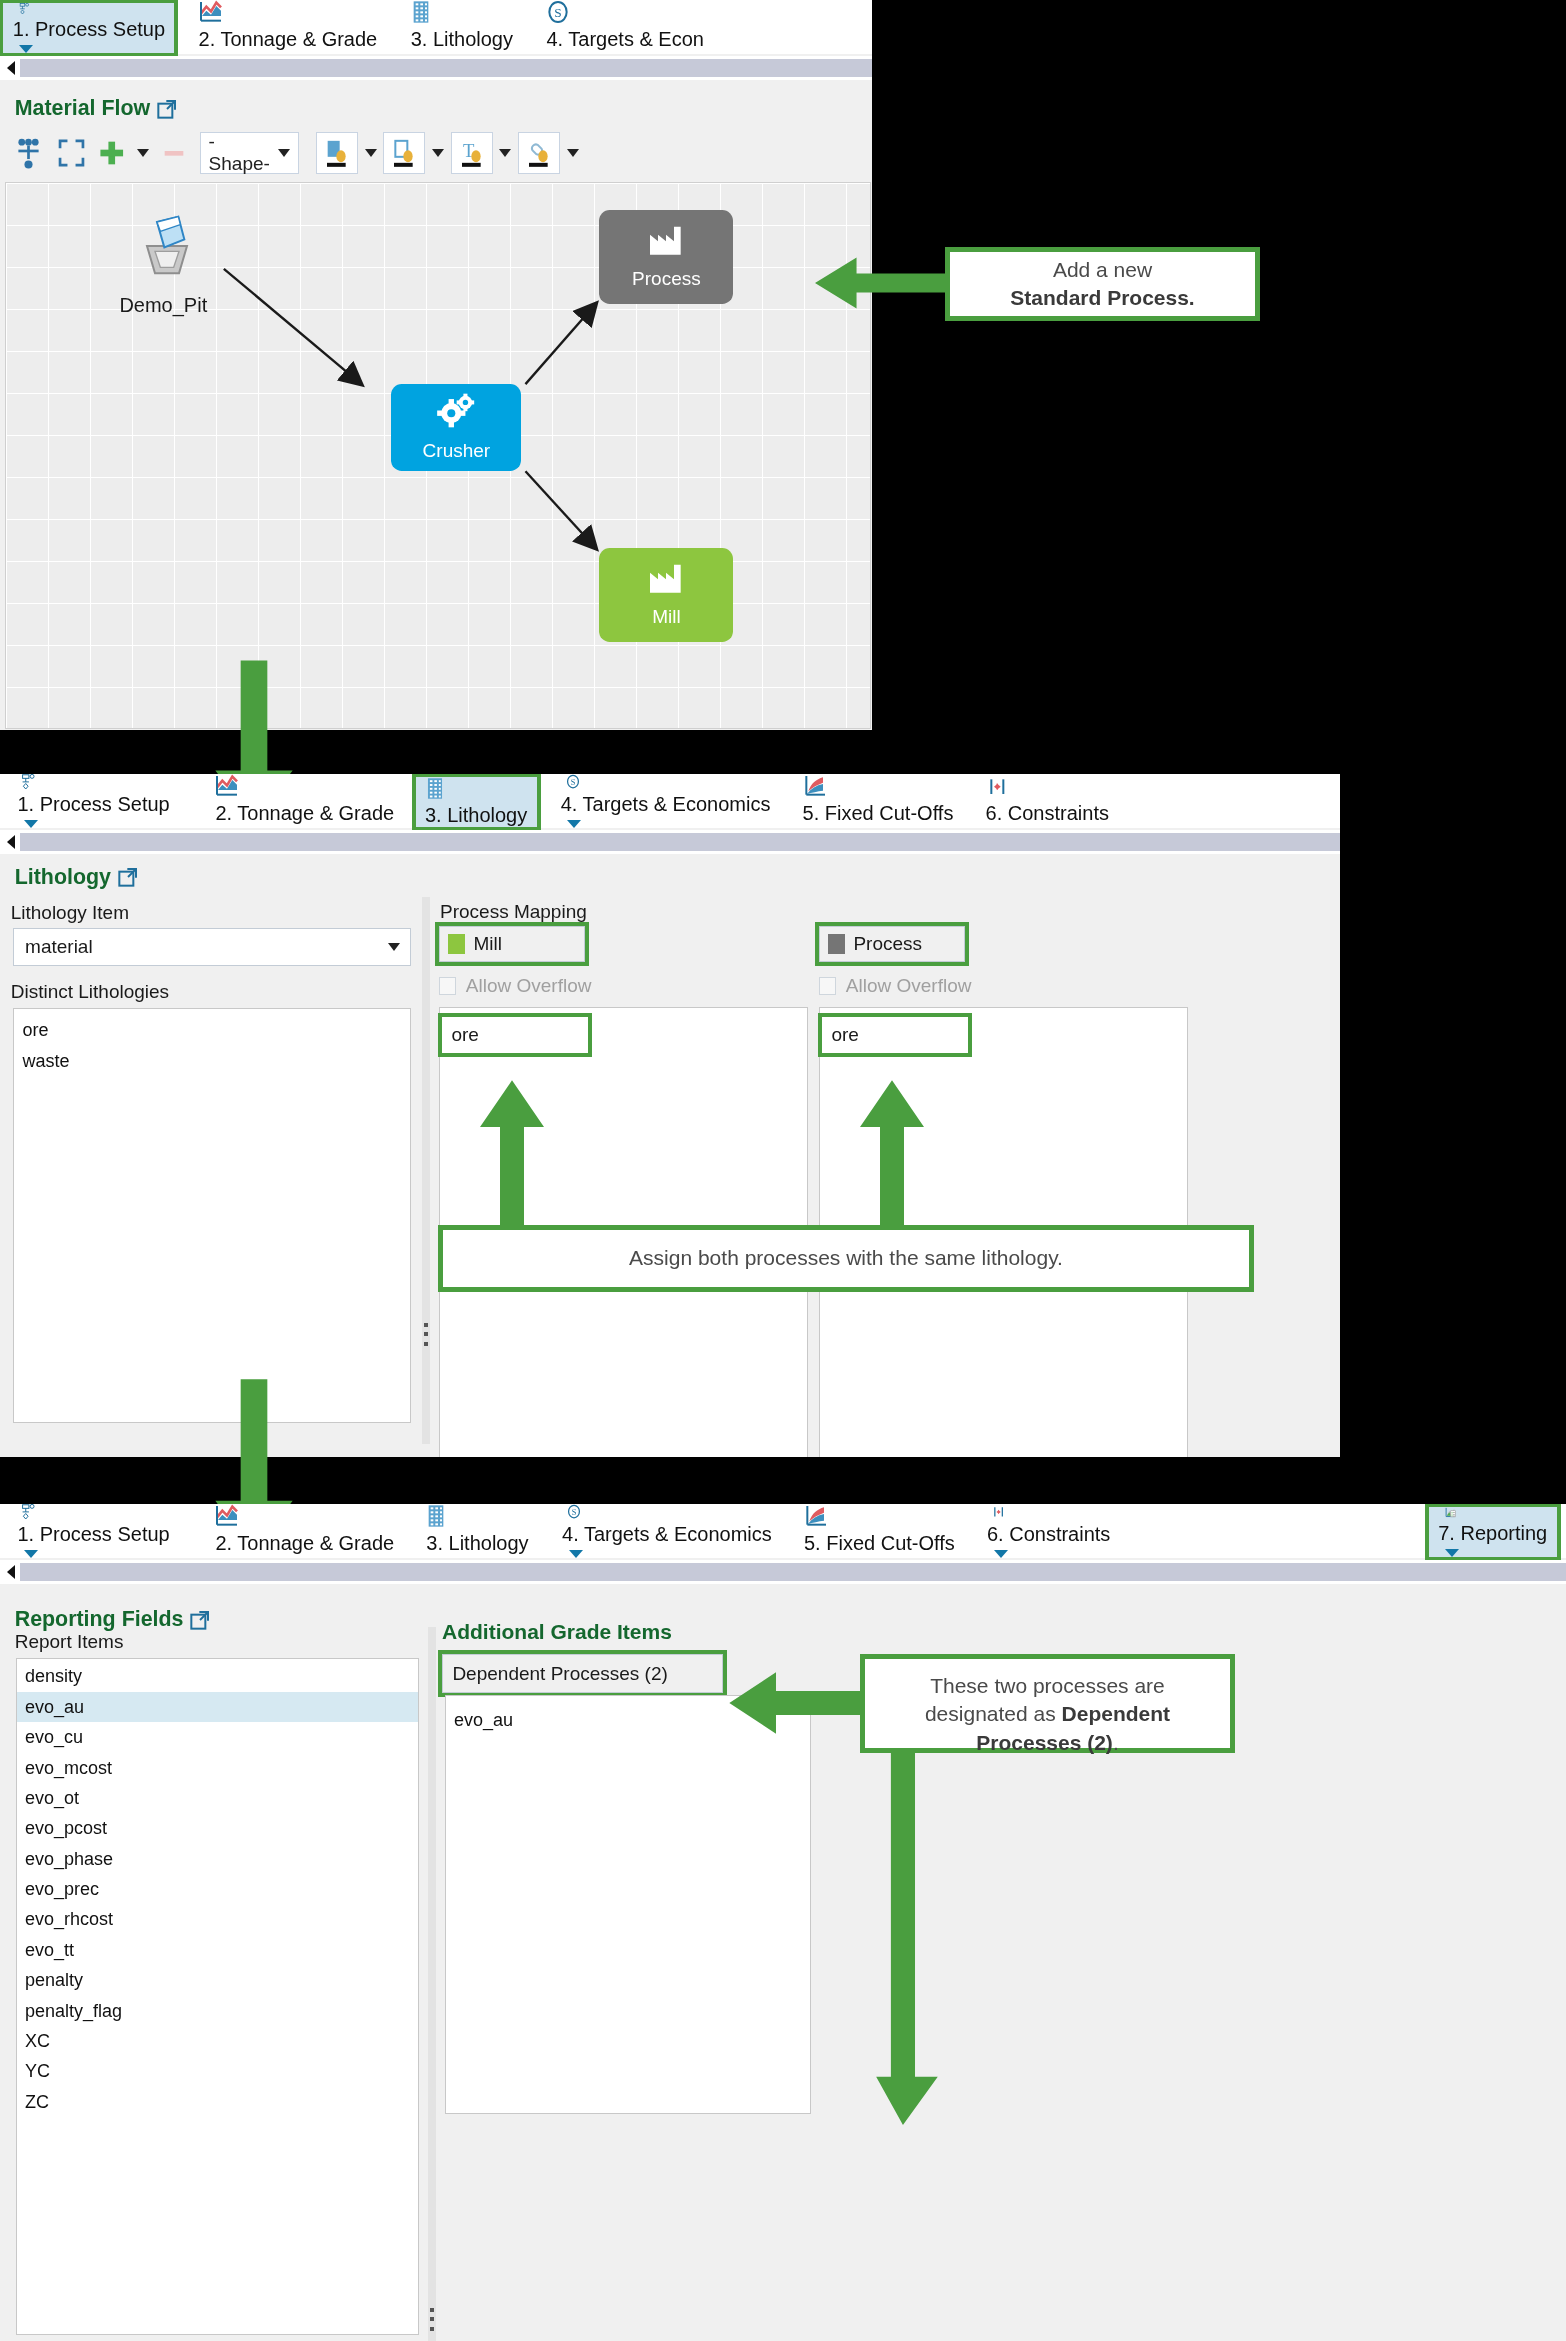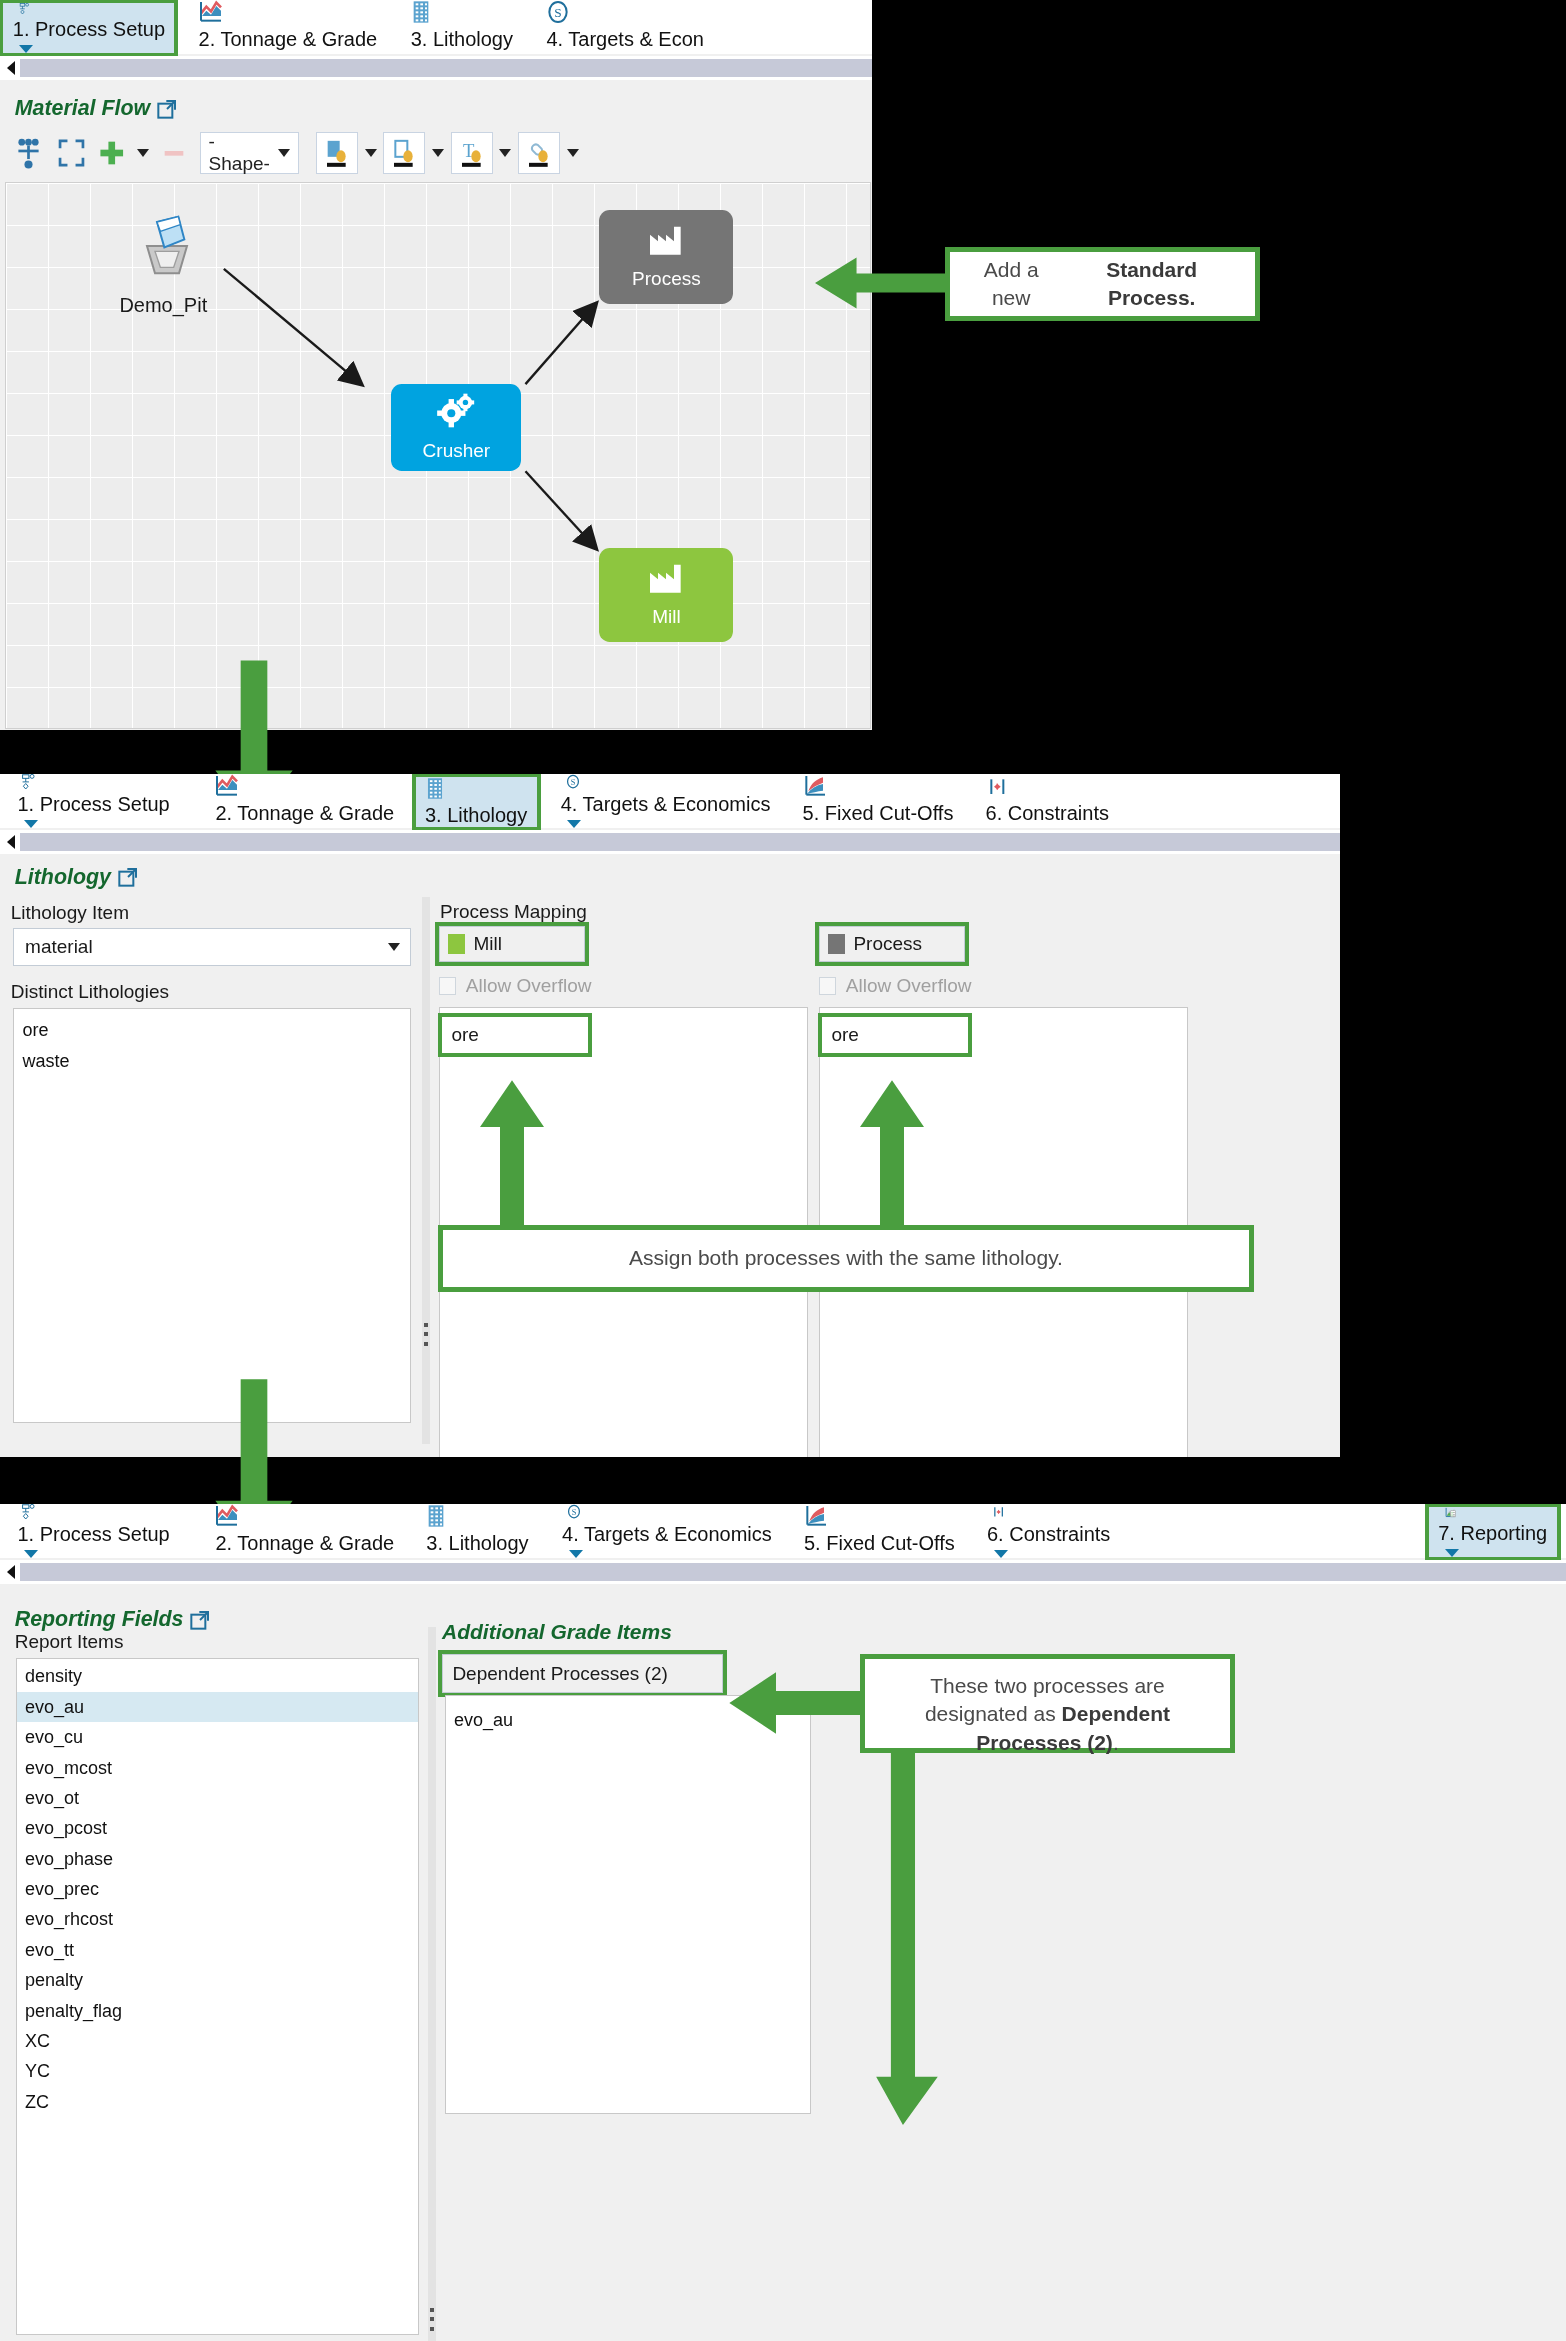--- a/index.html
+++ b/index.html
@@ -38,21 +38,21 @@
     width: 0; height: 0; margin: 0 5.4px 0 6.7px;
     border-top: 7.4px solid transparent; border-bottom: 7.4px solid transparent;
     border-right: 8.7px solid #111;
   }
   .subbar .track { flex: 1; height: 17.4px; background: #c6c9d8; }
 
   .body { position: absolute; left: 0; right: 0; bottom: 0; background: #f0f0f0; }
 
   .sectitle {
     font-size: 21.4px; font-weight: bold; color: #14672e;
-    display: flex; align-items: center; gap: 6.7px; font-style: italic;
+    display: flex; align-items: center; gap: 6.7px;
   }
   .extlink { display: inline-block; }
   .lbl { font-size: 19px; color: #1a1a1a; }
   .listbox {
     background: #fff; border: 1.3px solid #c8c8c8;
   }
   .listrow { font-size: 18px; color: #111; padding: 4.7px 8px; }
   .listrow-sel { background: #d6e9f2; }
 
   
@@ -301,21 +301,21 @@
           </span>
           <span>Mill</span>
         </div>
       </div>
     </div>
   </div>
 
   <svg class="garrow" style="left:815px; top:256px; width:134px; height:54px;" viewBox="0 0 200 80" width="134" height="54">
     <polygon points="0,40 62,2 62,26 200,26 200,54 62,54 62,78" fill="#4a9e3f"></polygon>
   </svg>
-  <div class="callout" style="left:945px; top:247px; width:315px; height:74px; ">
+  <div class="callout" style="left:945px; top:247px; width:315px; height:74px; flex-direction:column;">
     <span>Add a new</span>
     <b>Standard Process.</b>
   </div>
 
   <svg class="garrow" style="left:214px; top:660px; width:80px; height:161px;" viewBox="0 0 120 240" width="80" height="161">
     <polygon points="40,0 80,0 80,165 118,165 60,240 2,165 40,165" fill="#4a9e3f"></polygon>
   </svg>
 
   <div class="panel" style="left:0; top:774px; width:1340px; height:683px;">
 

